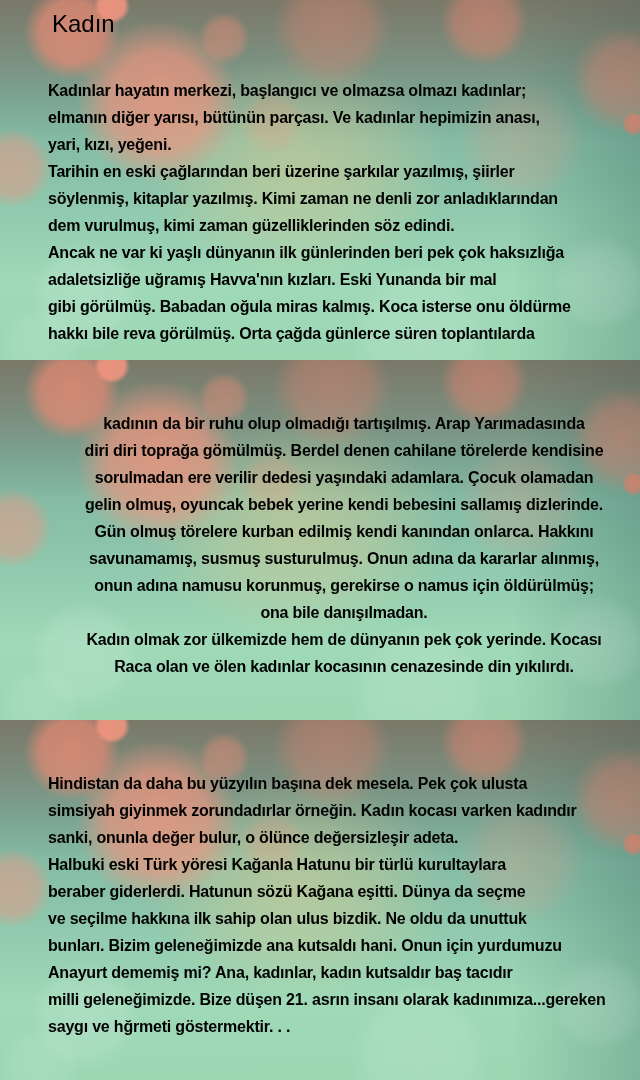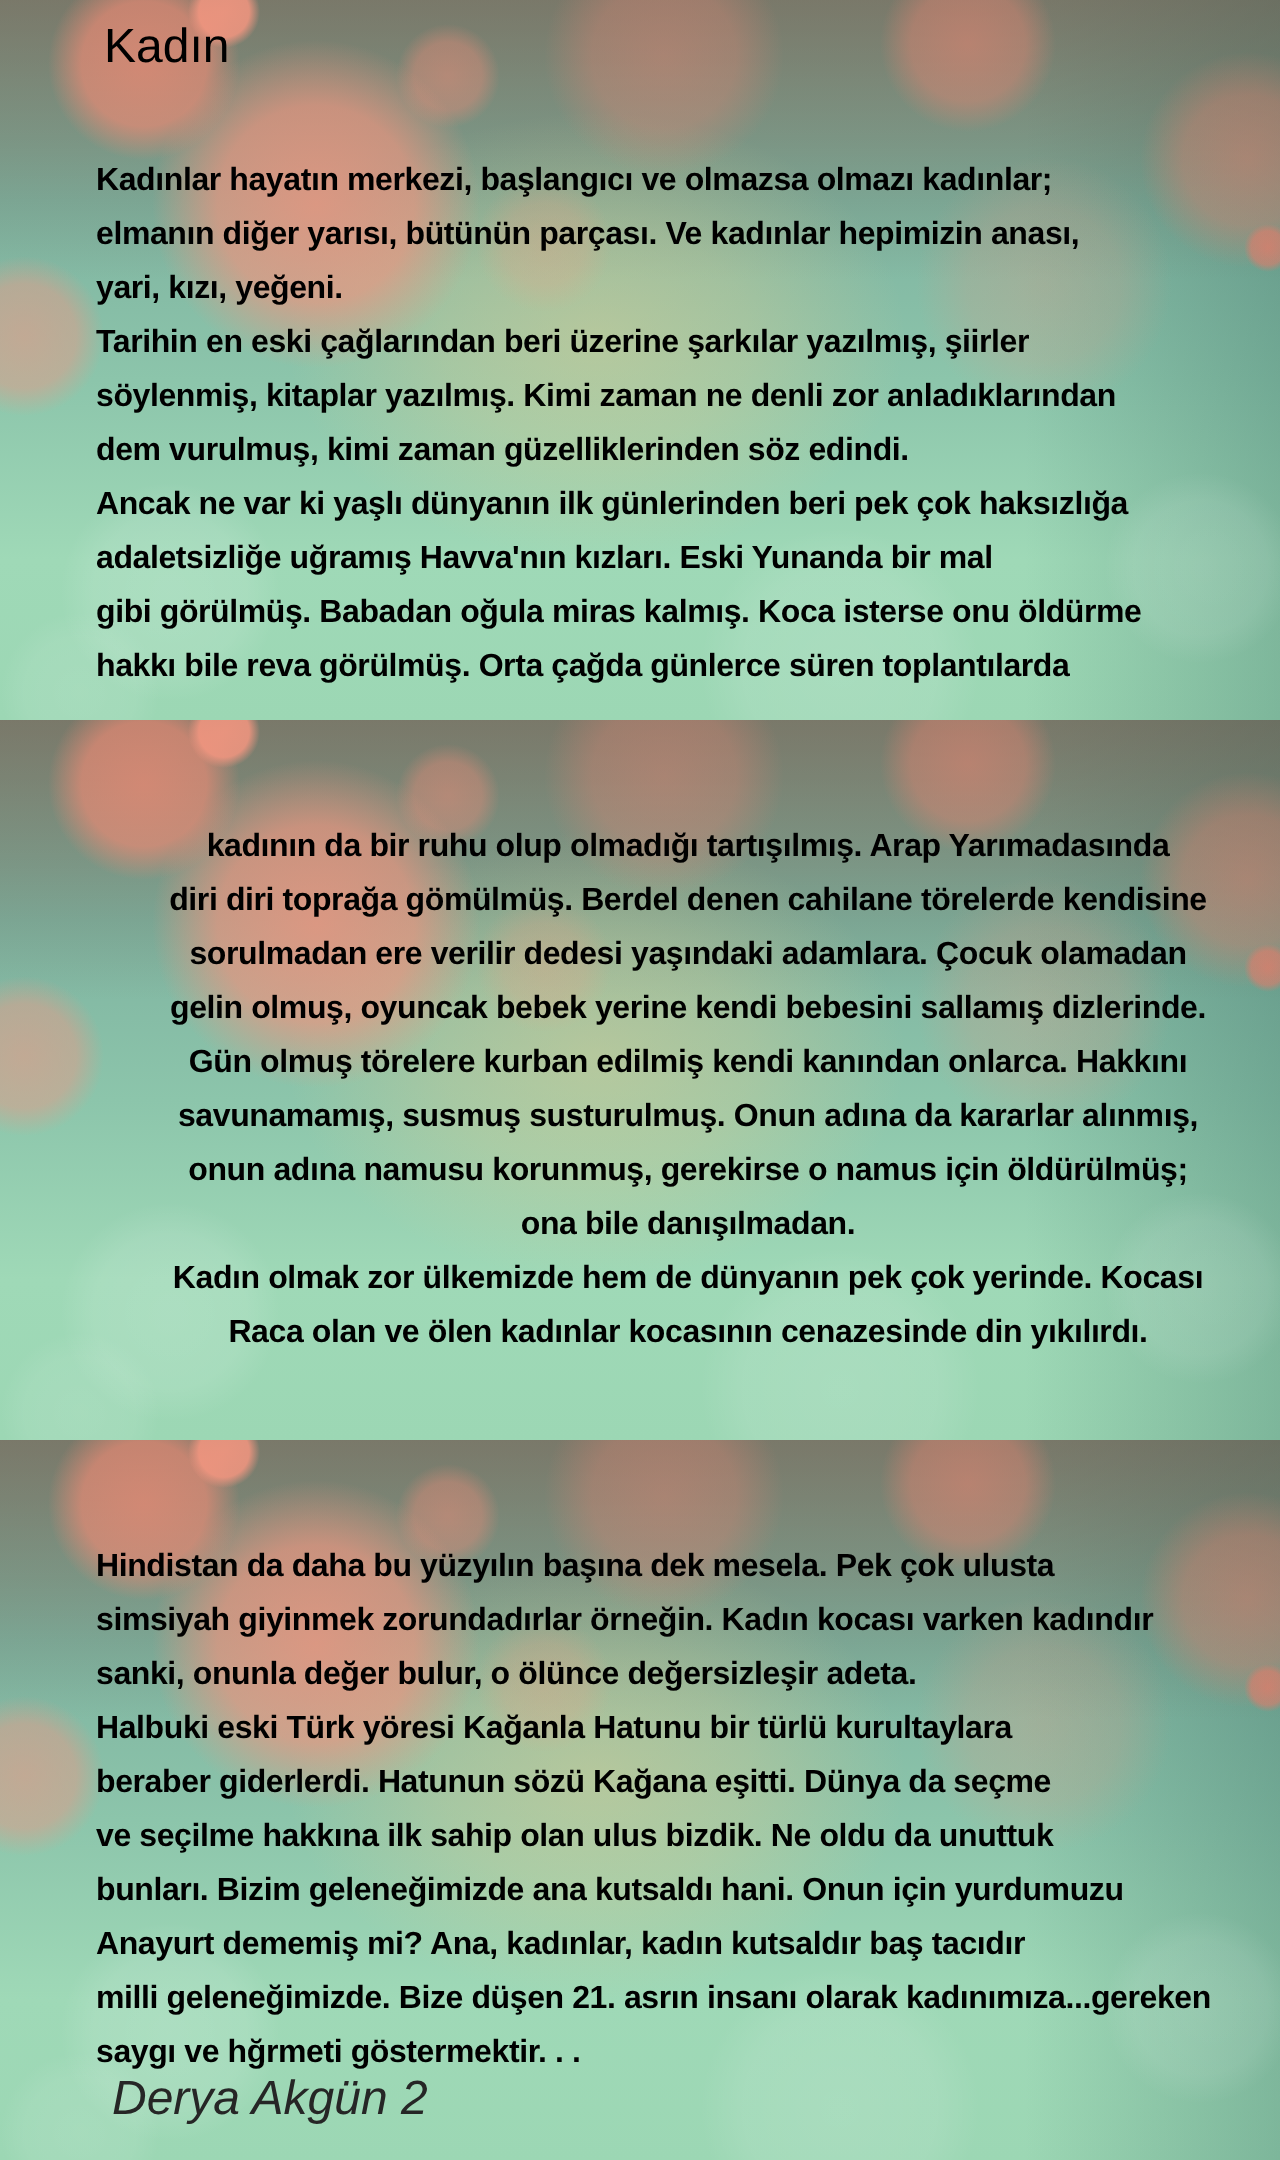--- a/index.html
+++ b/index.html
@@ -114,14 +114,13 @@
 simsiyah giyinmek zorundadırlar örneğin. Kadın kocası varken kadındır
 sanki, onunla değer bulur, o ölünce değersizleşir adeta.
 Halbuki eski Türk yöresi Kağanla Hatunu bir türlü kurultaylara
 beraber giderlerdi. Hatunun sözü Kağana eşitti. Dünya da seçme
 ve seçilme hakkına ilk sahip olan ulus bizdik. Ne oldu da unuttuk
 bunları. Bizim geleneğimizde ana kutsaldı hani. Onun için yurdumuzu
 Anayurt dememiş mi? Ana, kadınlar, kadın kutsaldır baş tacıdır
 milli geleneğimizde. Bize düşen 21. asrın insanı olarak kadınımıza...gereken
 saygı ve hğrmeti göstermektir. . .</p>
 
-  <a class="author" href="#">Derya Akgün 2</a>
 </div>
 
 </body></html>

